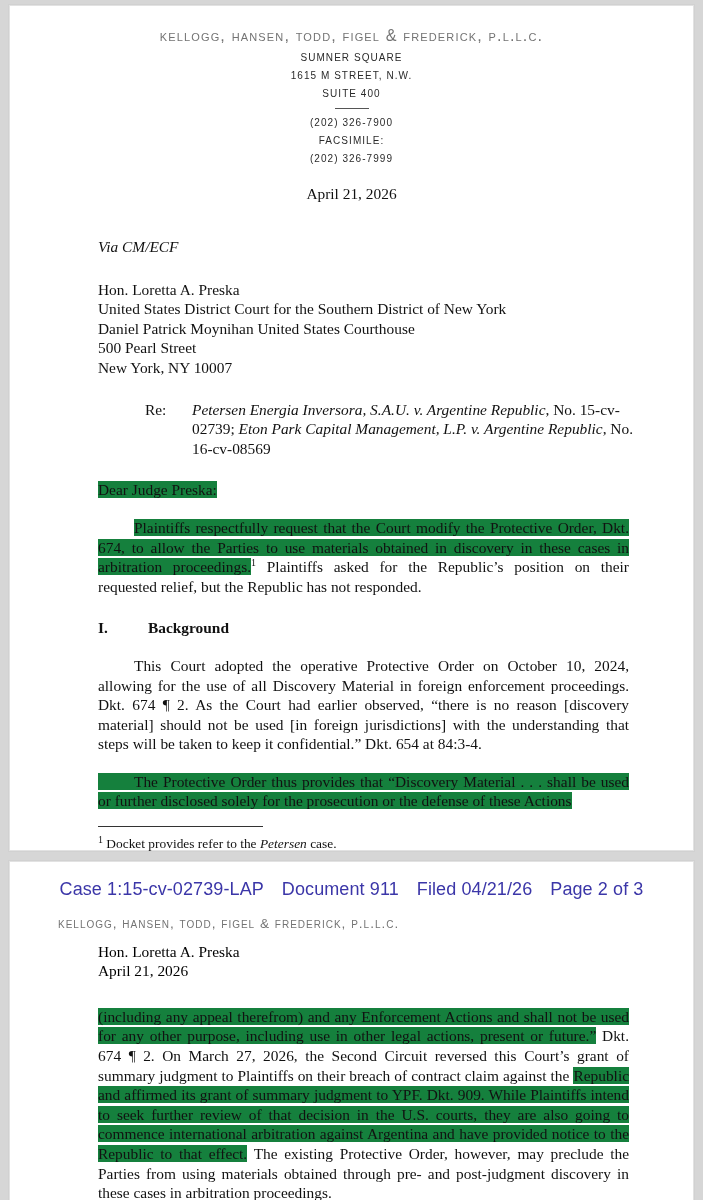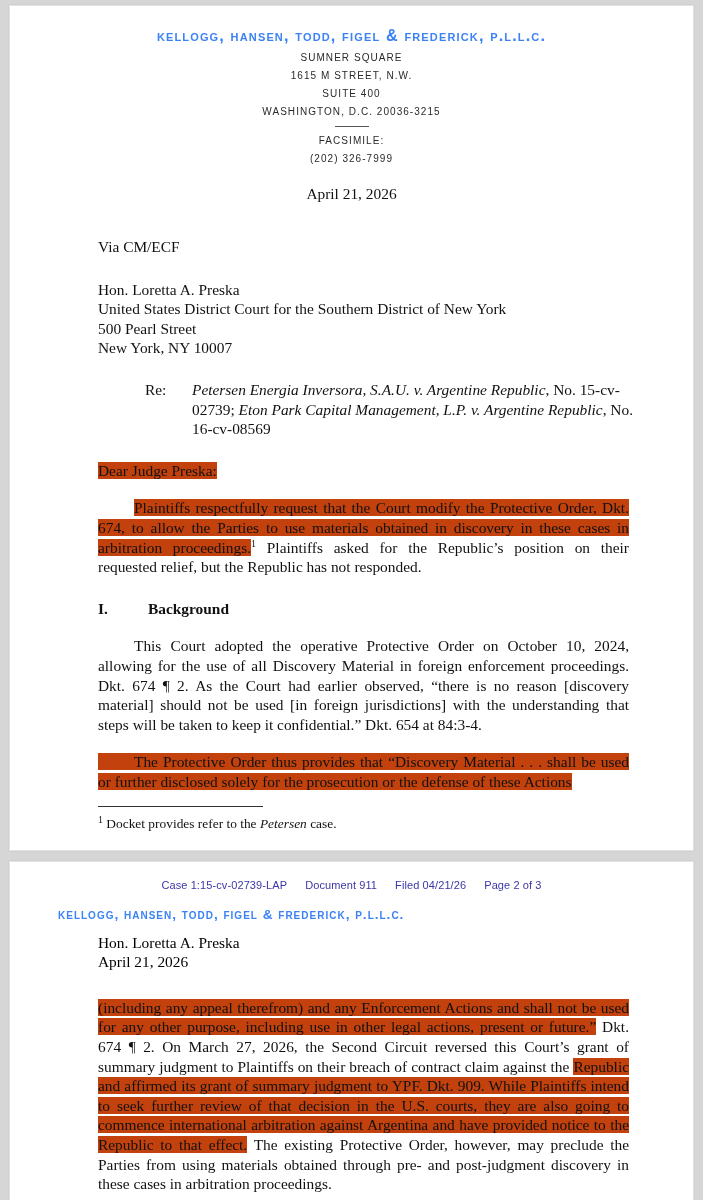--- a/index.html
+++ b/index.html
@@ -25,38 +25,38 @@
   }
   #page-1 { height: 846px; margin-top: 5px; }
   .page-gap { height: 10px; background: #d6d6d6; }
   #page-2 { min-height: 350px; margin-bottom: 0; }
 
   
   .ecf-stamp {
     text-align: center;
     color: #3b36a8;
     font-family: "Liberation Sans", "DejaVu Sans", sans-serif;
-    font-size: 11px;
+    font-size: 18px;
     letter-spacing: 0.1px;
     padding-top: 17px;
     white-space: nowrap;
   }
   .ecf-stamp span { margin: 0 9px; }
 
   
   .letterhead {
     text-align: center;
     padding-top: 20px;
   }
   .firm-name {
     font-family: "Liberation Sans", "DejaVu Sans", sans-serif;
     font-size: 16.2px;
-    font-weight: 700;
+    font-weight: 400;
     letter-spacing: 1.15px;
-    color: #3b82f6;
+    color: #737373;
     font-variant: small-caps;
     text-transform: lowercase;
   }
   .firm-name.p2 {
     font-size: 13.6px;
     letter-spacing: 1.0px;
     text-align: left;
     padding-left: 48px;
   }
   .addr-line {
@@ -82,40 +82,40 @@
   }
 
   
   .body-wrap {
     padding: 0 0 0 0;
     font-size: 15.4px;
     line-height: 19.6px;
     color: #111;
   }
   .blk { margin-left: 88px; margin-right: 64px; }
-  .via { margin-top: 34px; }
+  .via { font-style: italic; margin-top: 34px; }
   .addressee { margin-top: 23px; }
   .addressee div { white-space: nowrap; }
 
   .re-block {
     margin-top: 22px;
     margin-left: 135px;
     margin-right: 44px;
     display: flex;
     align-items: flex-start;
   }
   .re-label { width: 47px; flex: 0 0 47px; }
   .re-text { flex: 1; }
   .re-text i { font-style: italic; }
 
   .salutation { margin-top: 22px; }
   .para { margin-top: 18px; text-align: justify; }
   .para .ind { display: inline-block; width: 36px; }
 
-  .hl { background: #c2410c; }
+  .hl { background: #15803d; }
 
   .section-head {
     margin-top: 22px;
     font-weight: bold;
     display: flex;
   }
   .section-head .num { width: 50px; flex: 0 0 50px; }
 
   sup.fn {
     font-size: 10px;
@@ -146,34 +146,35 @@
 
 <div id="viewport">
 
   <div class="page" id="page-1">
 
     <div class="letterhead">
       <div class="firm-name">Kellogg, Hansen, Todd, Figel &amp; Frederick, P.L.L.C.</div>
       <div class="addr-line">Sumner Square</div>
       <div class="addr-line">1615 M Street, N.W.</div>
       <div class="addr-line">Suite 400</div>
-      <div class="addr-line">Washington, D.C. 20036-3215</div>
       <div class="addr-rule"></div>
+      <div class="addr-line phone">(202) 326-7900</div>
       <div class="addr-line">Facsimile:</div>
       <div class="addr-line">(202) 326-7999</div>
       <div class="letter-date">April 21, 2026</div>
     </div>
 
     <div class="body-wrap">
 
       <div class="blk via">Via CM/ECF</div>
 
       <div class="blk addressee">
         <div>Hon. Loretta A. Preska</div>
         <div>United States District Court for the Southern District of New York</div>
+        <div>Daniel Patrick Moynihan United States Courthouse</div>
         <div>500 Pearl Street</div>
         <div>New York, NY 10007</div>
       </div>
 
       <div class="re-block">
         <div class="re-label">Re:</div>
         <div class="re-text"><i>Petersen Energia Inversora, S.A.U. v. Argentine Republic</i><span>, No. 15-cv-02739; </span><i>Eton Park Capital Management, L.P. v. Argentine Republic</i><span>, No. 16-cv-08569</span></div>
       </div>
 
       <div class="blk salutation"><span class="hl">Dear Judge Preska:</span></div>

